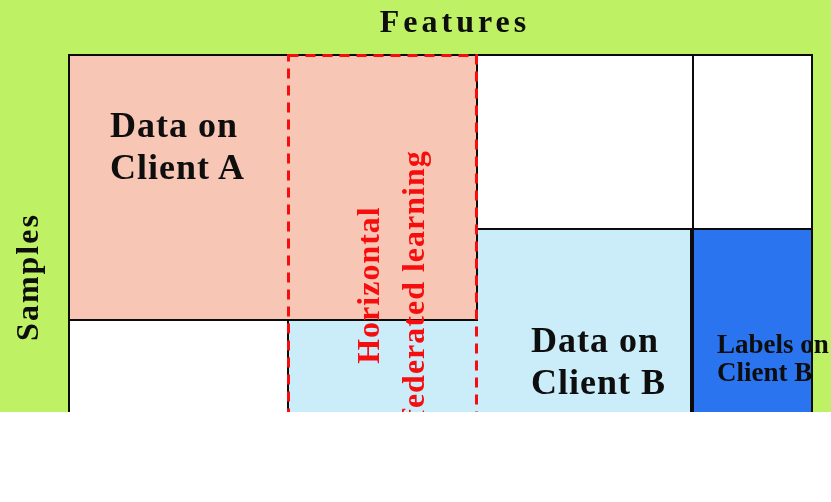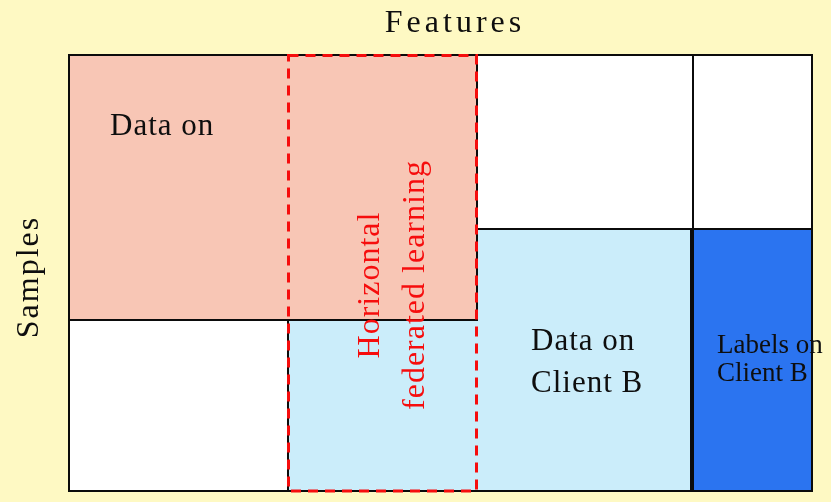--- a/index.html
+++ b/index.html
@@ -1,23 +1,24 @@
 <!DOCTYPE html>
 <html><head>
 <meta charset="utf-8">
 <style>
   html, body { margin: 0; padding: 0; background: #ffffff; }
   #stage {
     position: relative;
     width: 831px;
-    height: 502px;
-    background: #fef9c3;
+    height: 412px;
+    background: #bef264;
     font-family: "Liberation Serif", "DejaVu Serif", serif;
     color: #0e0e0e;
     overflow: hidden;
+    font-weight: bold;
   }
   .abs { position: absolute; box-sizing: border-box; }
 
   
   .outer-box   { left: 68px;  top: 54px;  width: 745px; height: 438px;
                  border: 2px solid #0b0b0b; background: #ffffff; z-index: 1; }
   .lightblue   { left: 287px; top: 228px; width: 405px; height: 264px;
                  border: 2px solid #0b0b0b; background: #CBEDFA; z-index: 2; }
   .salmon      { left: 68px;  top: 54px;  width: 410px; height: 267px;
                  border: 2px solid #0b0b0b; background: #F8C6B5; z-index: 3; }
@@ -34,21 +35,21 @@
   .txt { z-index: 6; white-space: nowrap; }
   .features-label {
     left: 305px; top: 1px; width: 300px; text-align: center;
     font-size: 32px; line-height: 40px; letter-spacing: 4px;
   }
   .samples-label {
     left: -53px; top: 257px; width: 160px; height: 40px; text-align: center;
     font-size: 32px; line-height: 40px; letter-spacing: 2px;
     transform: rotate(-90deg);
   }
-  .region-label { font-size: 31px; line-height: 42px; letter-spacing: 1px; }
+  .region-label { font-size: 36px; line-height: 42px; letter-spacing: 1px; }
   .label-a { left: 110px; top: 104px; }
   .label-b { left: 531px; top: 319px; }
   .label-lb {
     left: 717px; top: 331px; width: 119px;
     font-size: 27px; line-height: 27.5px; letter-spacing: 0;
   }
   .hfl-label {
     left: 241px; top: 240px; width: 300px; height: 90px;
     transform: rotate(-90deg); text-align: center;
     font-size: 32px; line-height: 45px; letter-spacing: 1px;
@@ -69,20 +70,21 @@
   <div class="abs salmon"></div>
   <div class="abs darkblue"></div>
   <div class="abs vdivider"></div>
 
   <svg class="abs overlay-svg" viewBox="0 0 831 502" xmlns="http://www.w3.org/2000/svg">
     <rect x="288.5" y="55.5" width="188" height="435.5" fill="none" stroke="#F60D0D" stroke-width="3" stroke-dasharray="10 7"></rect>
   </svg>
 
   <div class="abs txt region-label label-a">
     <span class="line">Data on</span>
+    <span class="line">Client A</span>
   </div>
 
   <div class="abs txt region-label label-b">
     <span class="line">Data on</span>
     <span class="line">Client B</span>
   </div>
 
   <div class="abs txt label-lb">
     <span class="line">Labels on</span>
     <span class="line">Client B</span>

